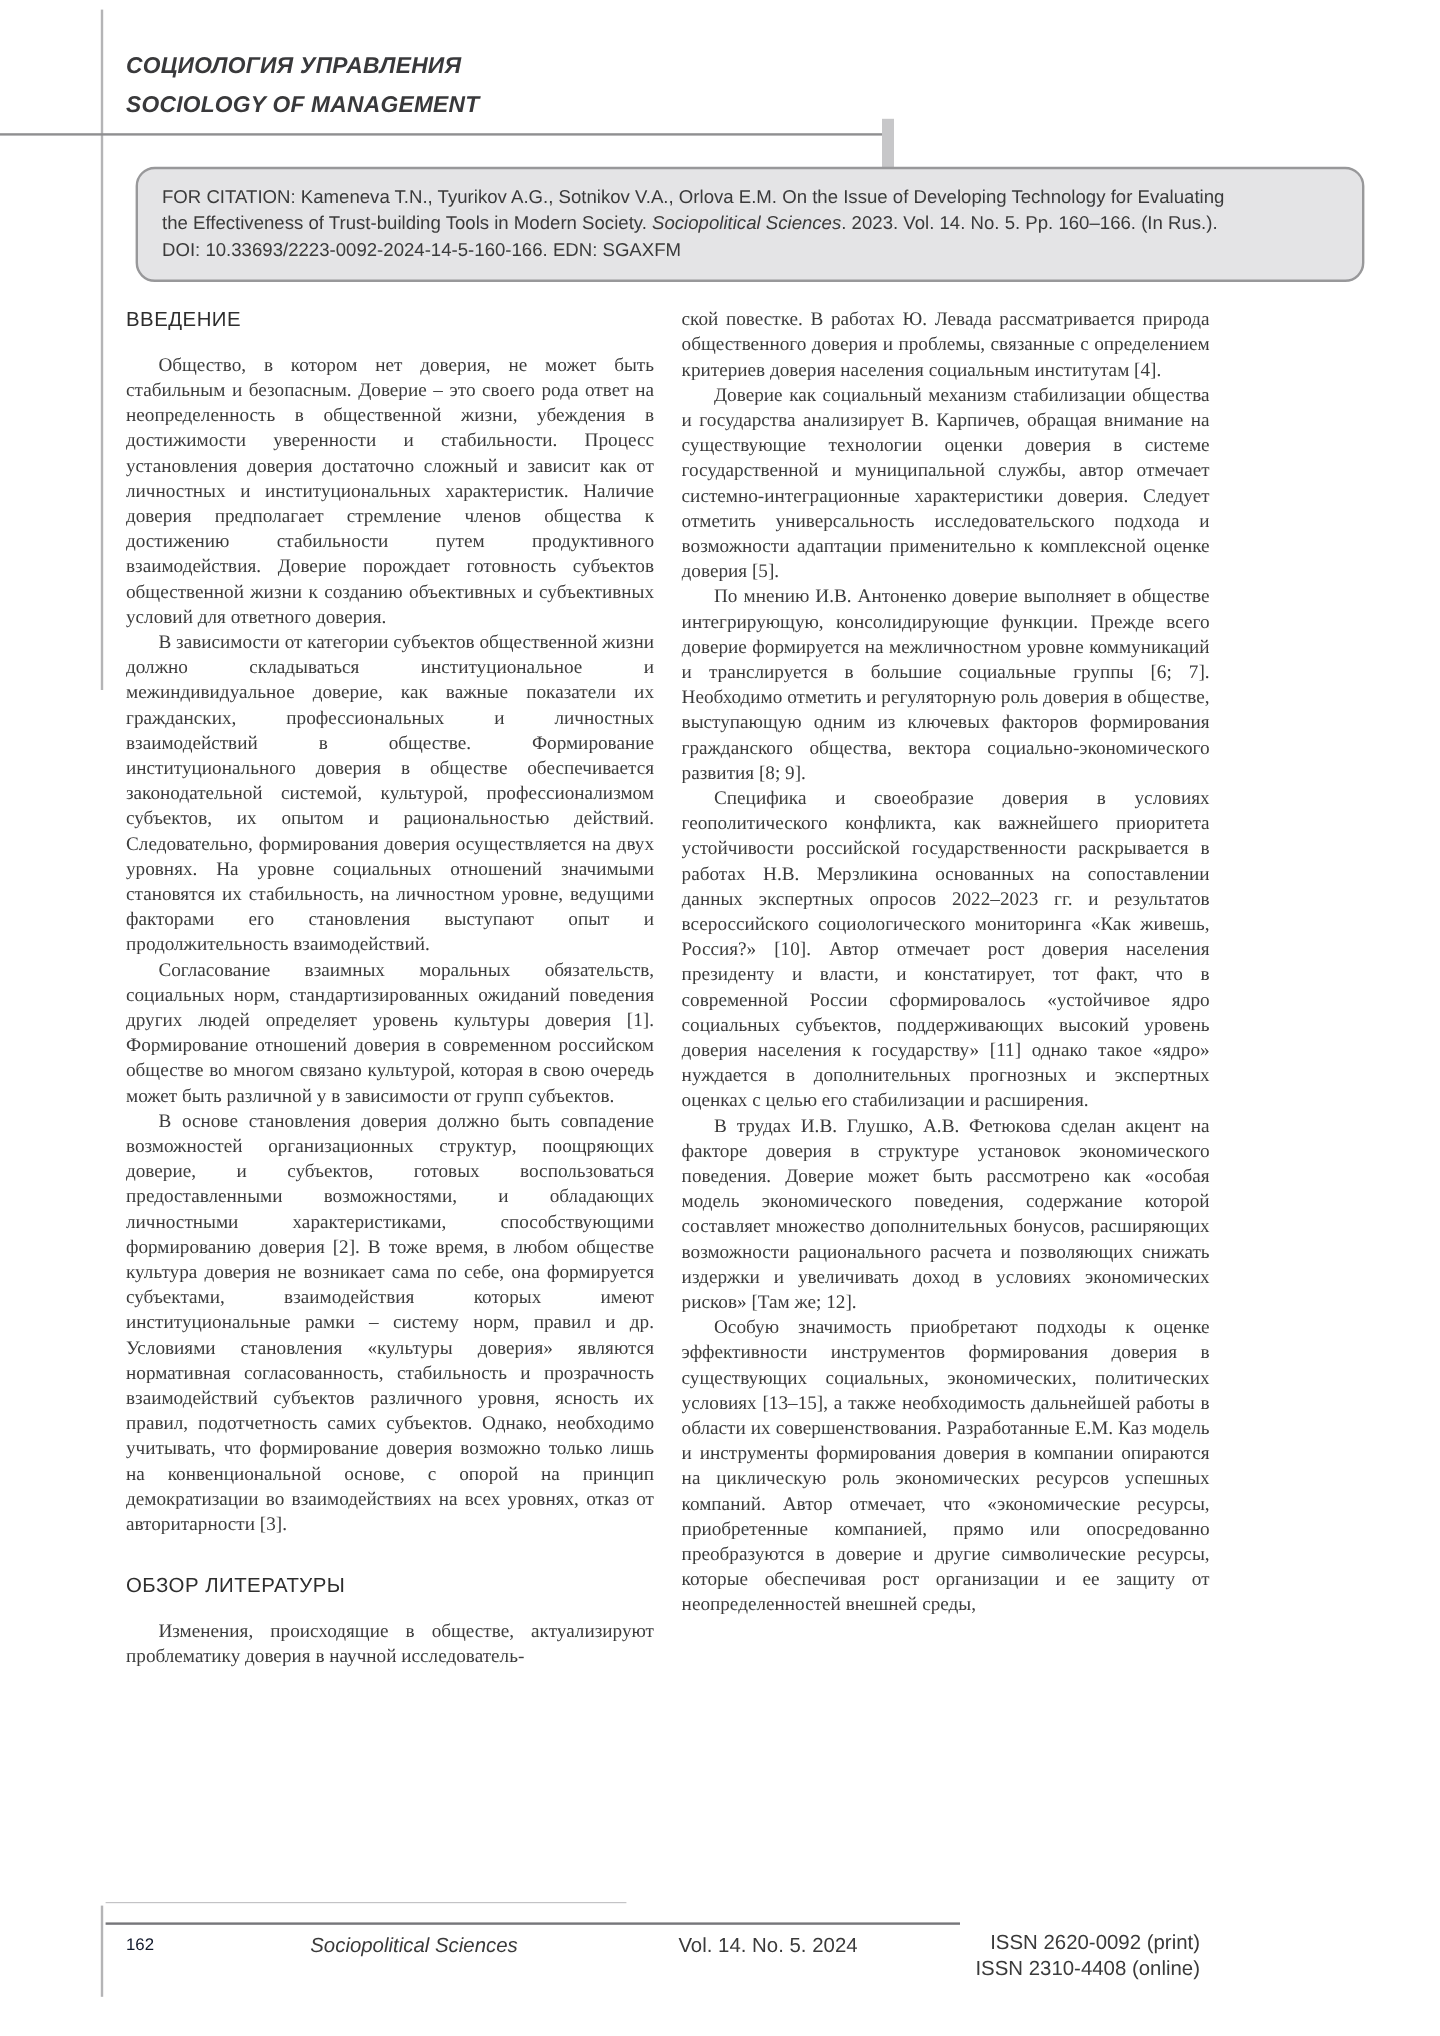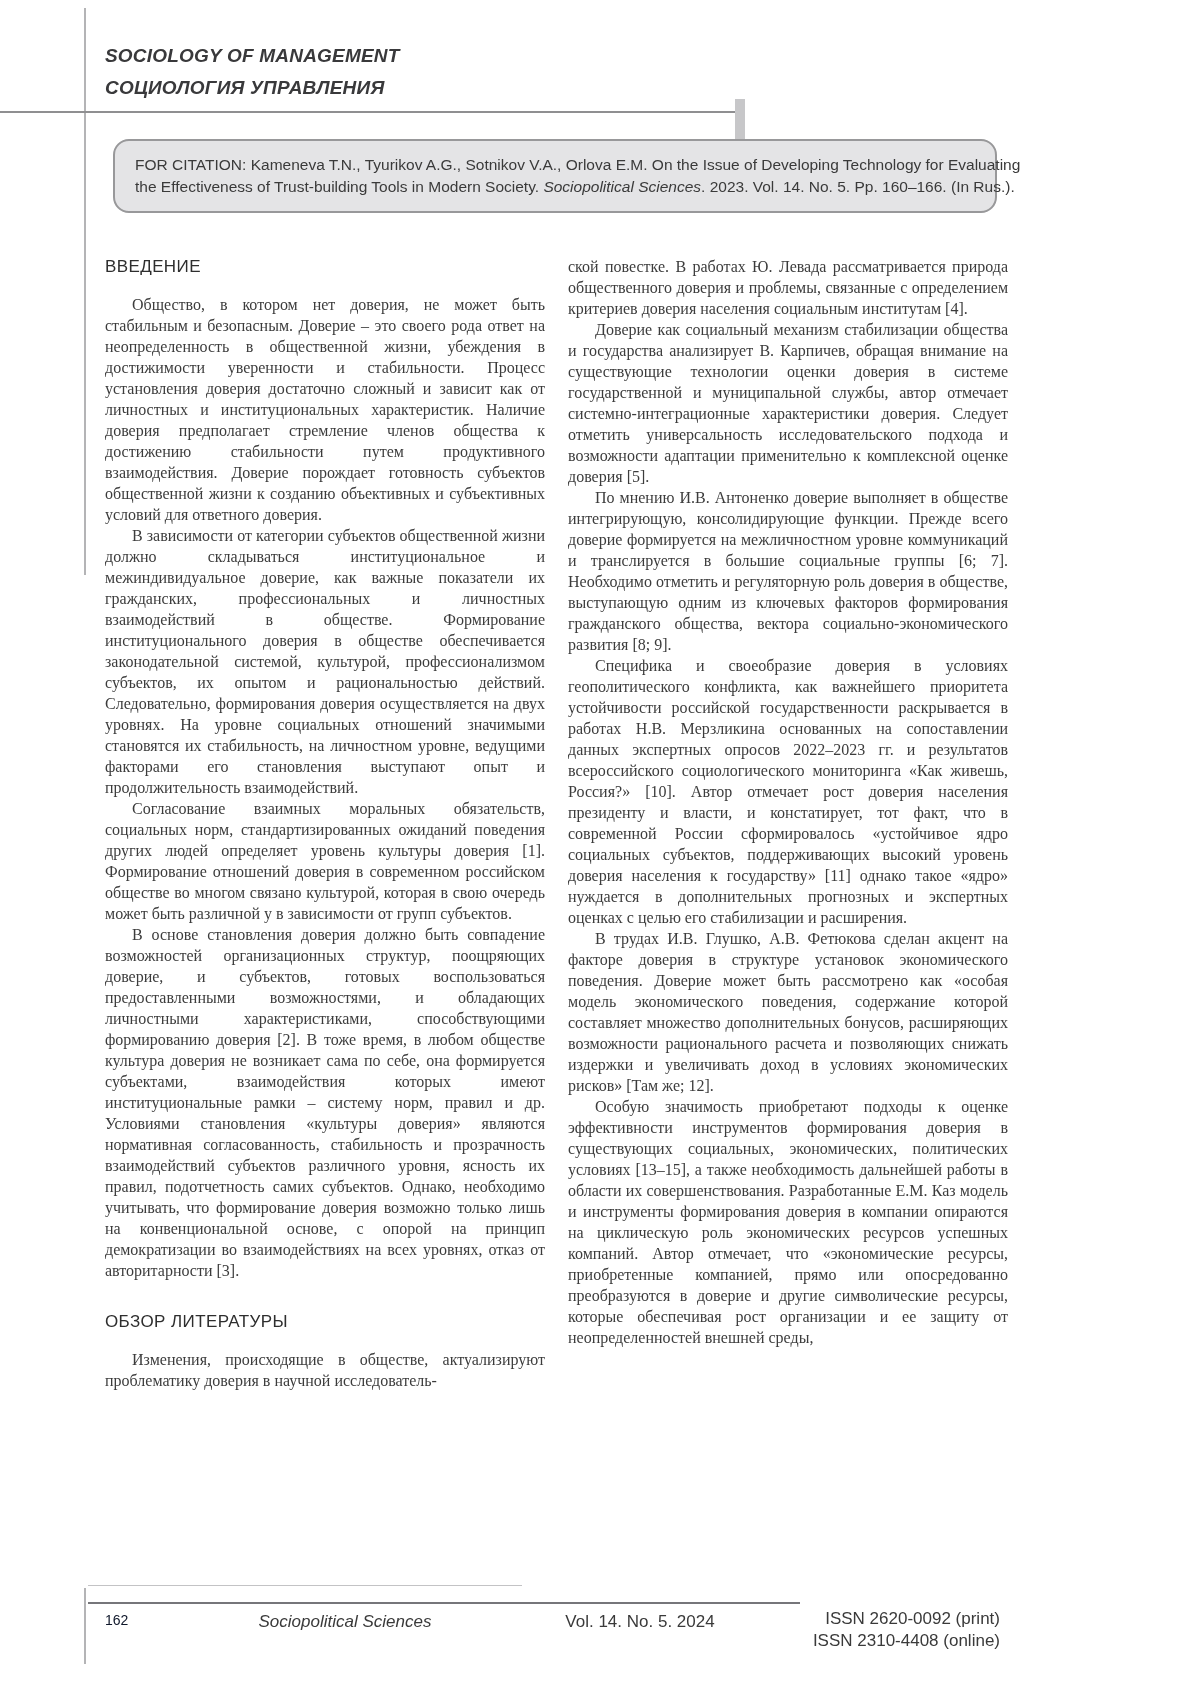--- a/index.html
+++ b/index.html
@@ -21,21 +21,21 @@
 
   
   .running-head{position:absolute;left:105px;top:40px;}
   .rh-line{
     font-style:italic;font-weight:bold;font-size:19px;line-height:32px;
     color:#39393b;letter-spacing:.2px;
   }
 
   
   .citation-box{
-    position:absolute;left:113px;top:139px;width:884px;
+    position:absolute;left:113px;top:139px;width:1024px;
     box-sizing:border-box;
     background:#e4e4e6;
     border:2px solid #98989a;
     border-radius:16px;
     padding:13px 20px 13px 20px;
     font-size:15.5px;line-height:22px;color:#3a3a3a;
   }
   .citation-box .cit-line{white-space:nowrap;}
   .citation-box i{font-style:italic;}
 
@@ -66,30 +66,31 @@
 </style>
 </head>
 <body>
 
 <div class="page">
 
   <div class="vrule-top"></div>
   <div class="vrule-bottom"></div>
 
   <div class="running-head">
+    <div class="rh-line">СОЦИОЛОГИЯ УПРАВЛЕНИЯ</div>
     <div class="rh-line">SOCIOLOGY OF MANAGEMENT</div>
-    <div class="rh-line">СОЦИОЛОГИЯ УПРАВЛЕНИЯ</div>
   </div>
 
   <div class="header-rule"></div>
   <div class="header-bar"></div>
 
   <div class="citation-box">
     <div class="cit-line">FOR CITATION: Kameneva T.N., Tyurikov A.G., Sotnikov V.A., Orlova E.M. On the Issue of Developing Technology for Evaluating</div>
     <div class="cit-line"><span>the Effectiveness of Trust-building Tools in Modern Society. </span><i>Sociopolitical Sciences</i><span>. 2023. Vol. 14. No. 5. Pp. 160–166. (In Rus.).</span></div>
+    <div class="cit-line">DOI: 10.33693/2223-0092-2024-14-5-160-166. EDN: SGAXFM</div>
   </div>
 
   <div class="column left">
       <h2 class="sec-heading">ВВЕДЕНИЕ</h2>
       <p class="para">Общество, в котором нет доверия, не может быть стабильным и безопасным. Доверие – это своего рода ответ на неопределенность в общественной жизни, убеждения в достижимости уверенности и стабильности. Процесс установления доверия достаточно сложный и зависит как от личностных и институциональных характеристик. Наличие доверия предполагает стремление членов общества к достижению стабильности путем продуктивного взаимодействия. Доверие порождает готовность субъектов общественной жизни к созданию объективных и субъективных условий для ответного доверия.</p>
       <p class="para">В зависимости от категории субъектов общественной жизни должно складываться институциональное и межиндивидуальное доверие, как важные показатели их гражданских, профессиональных и личностных взаимодействий в обществе. Формирование институционального доверия в обществе обеспечивается законодательной системой, культурой, профессионализмом субъектов, их опытом и рациональностью действий. Следовательно, формирования доверия осуществляется на двух уровнях. На уровне социальных отношений значимыми становятся их стабильность, на личностном уровне, ведущими факторами его становления выступают опыт и продолжительность взаимодействий.</p>
       <p class="para">Согласование взаимных моральных обязательств, социальных норм, стандартизированных ожиданий поведения других людей определяет уровень культуры доверия [1]. Формирование отношений доверия в современном российском обществе во многом связано культурой, которая в свою очередь может быть различной у в зависимости от групп субъектов.</p>
       <p class="para">В основе становления доверия должно быть совпадение возможностей организационных структур, поощряющих доверие, и субъектов, готовых воспользоваться предоставленными возможностями, и обладающих личностными характеристиками, способствующими формированию доверия [2]. В тоже время, в любом обществе культура доверия не возникает сама по себе, она формируется субъектами, взаимодействия которых имеют институциональные рамки – систему норм, правил и др. Условиями становления «культуры доверия» являются нормативная согласованность, стабильность и прозрачность взаимодействий субъектов различного уровня, ясность их правил, подотчетность самих субъектов. Однако, необходимо учитывать, что формирование доверия возможно только лишь на конвенциональной основе, с опорой на принцип демократизации во взаимодействиях на всех уровнях, отказ от авторитарности [3].</p>
       <h2 class="sec-heading not-first">ОБЗОР ЛИТЕРАТУРЫ</h2>
       <p class="para">Изменения, происходящие в обществе, актуализируют проблематику доверия в научной исследователь-</p>

